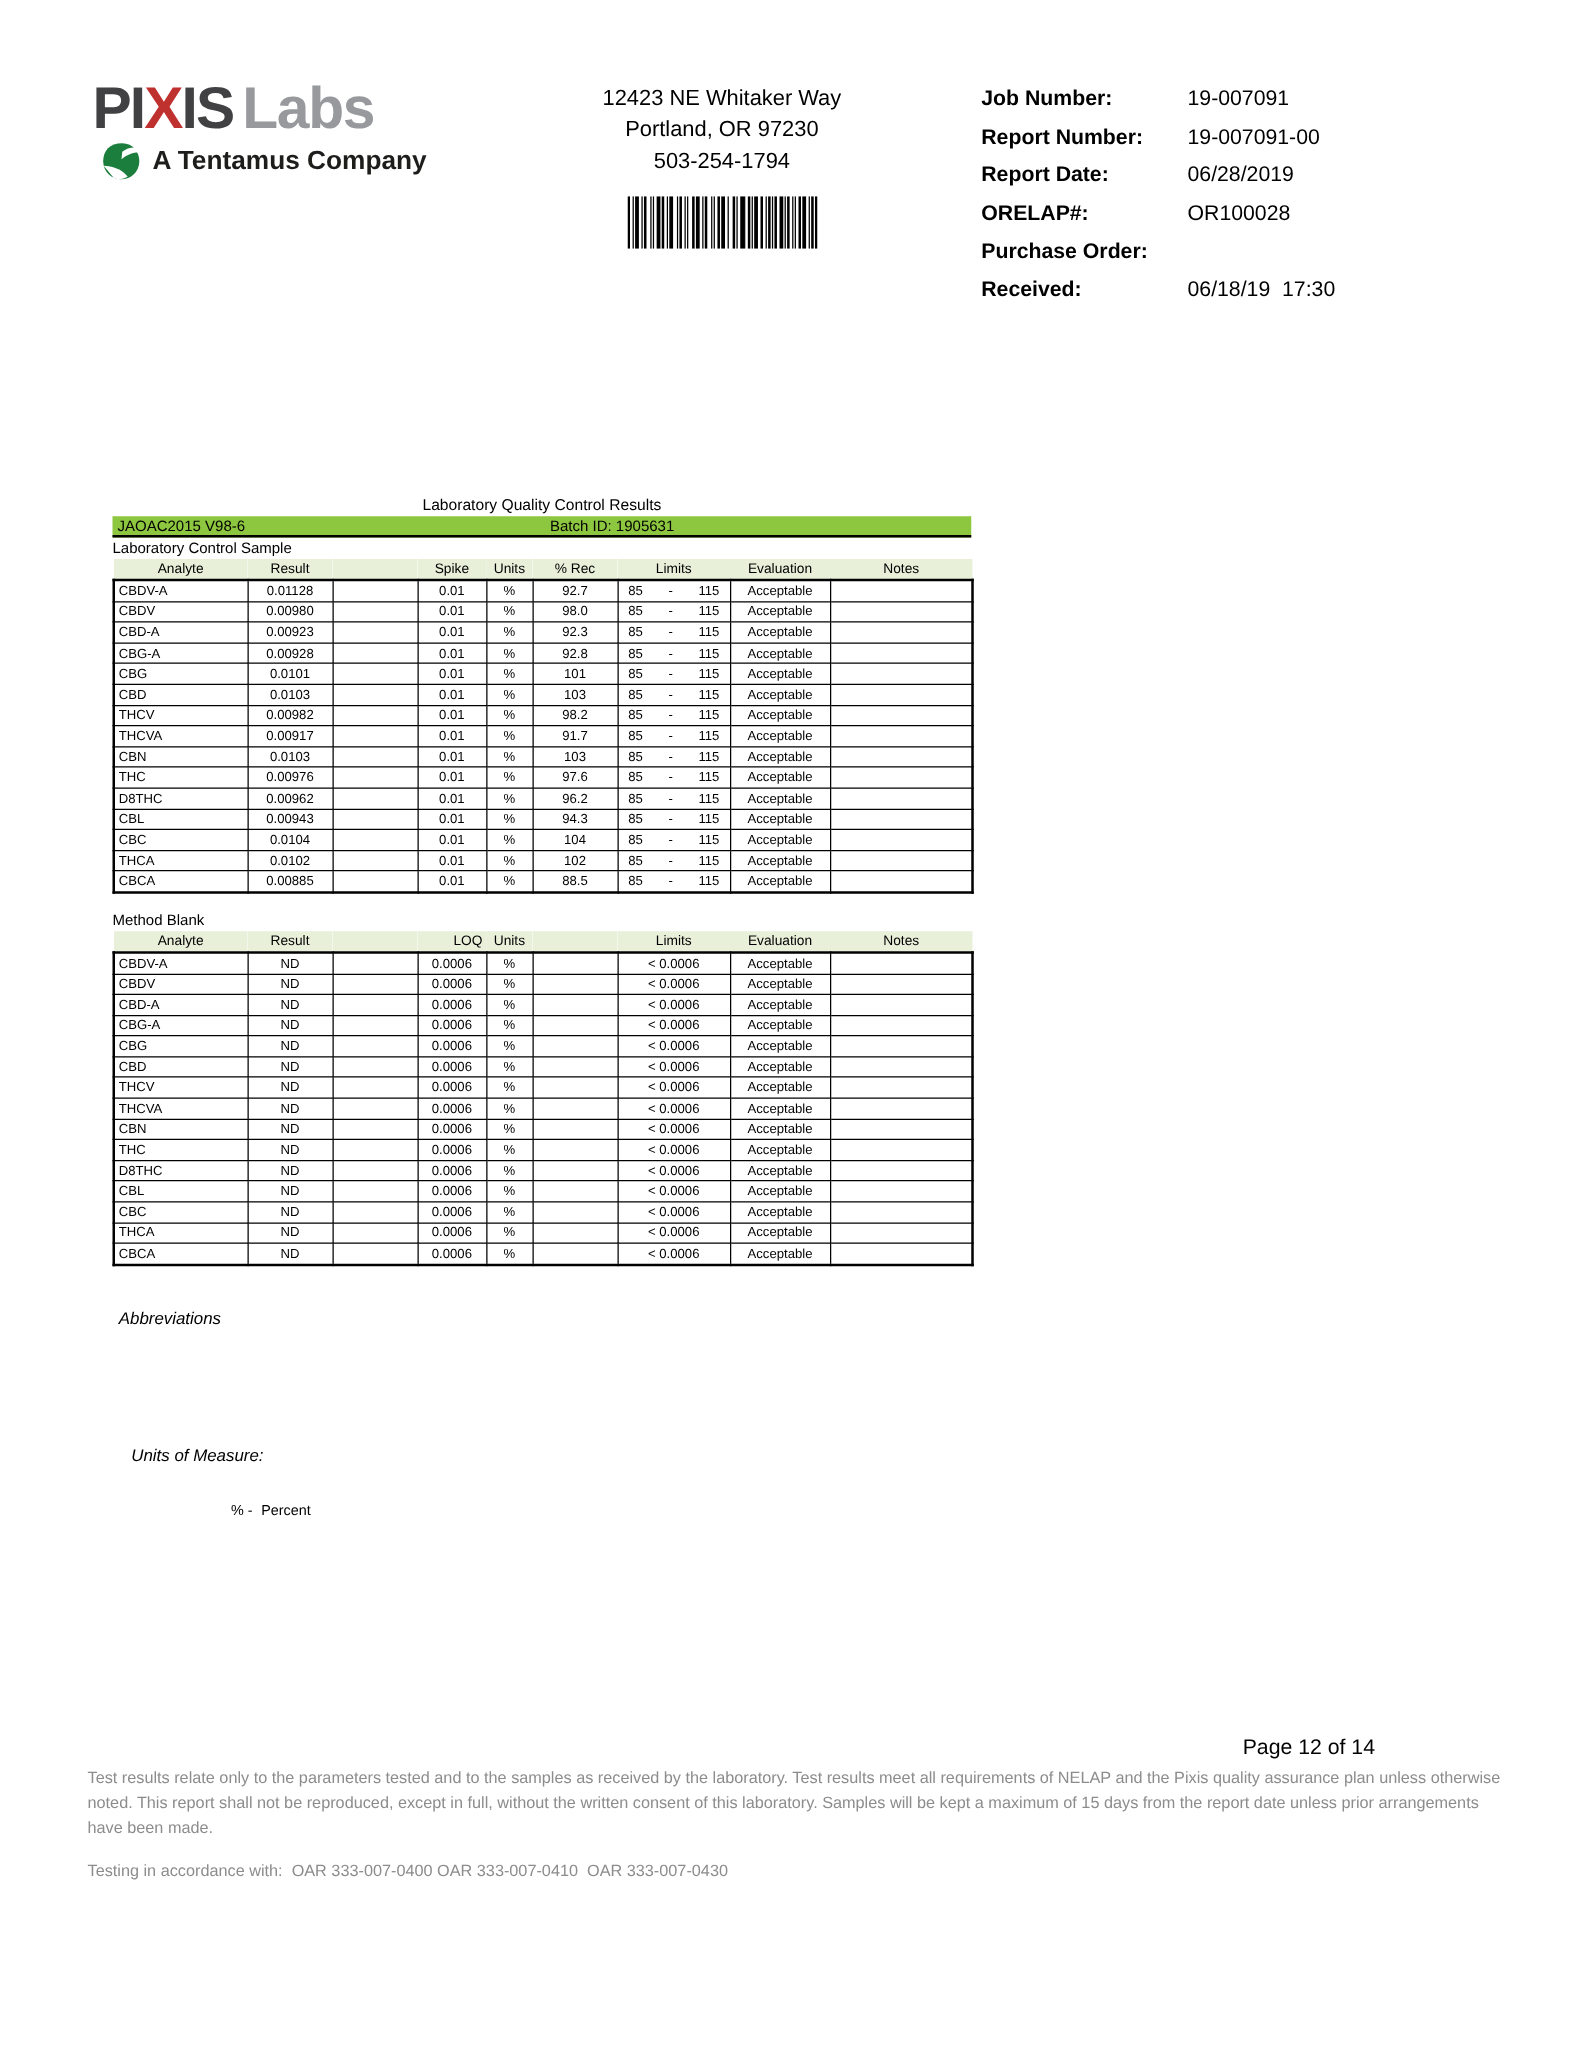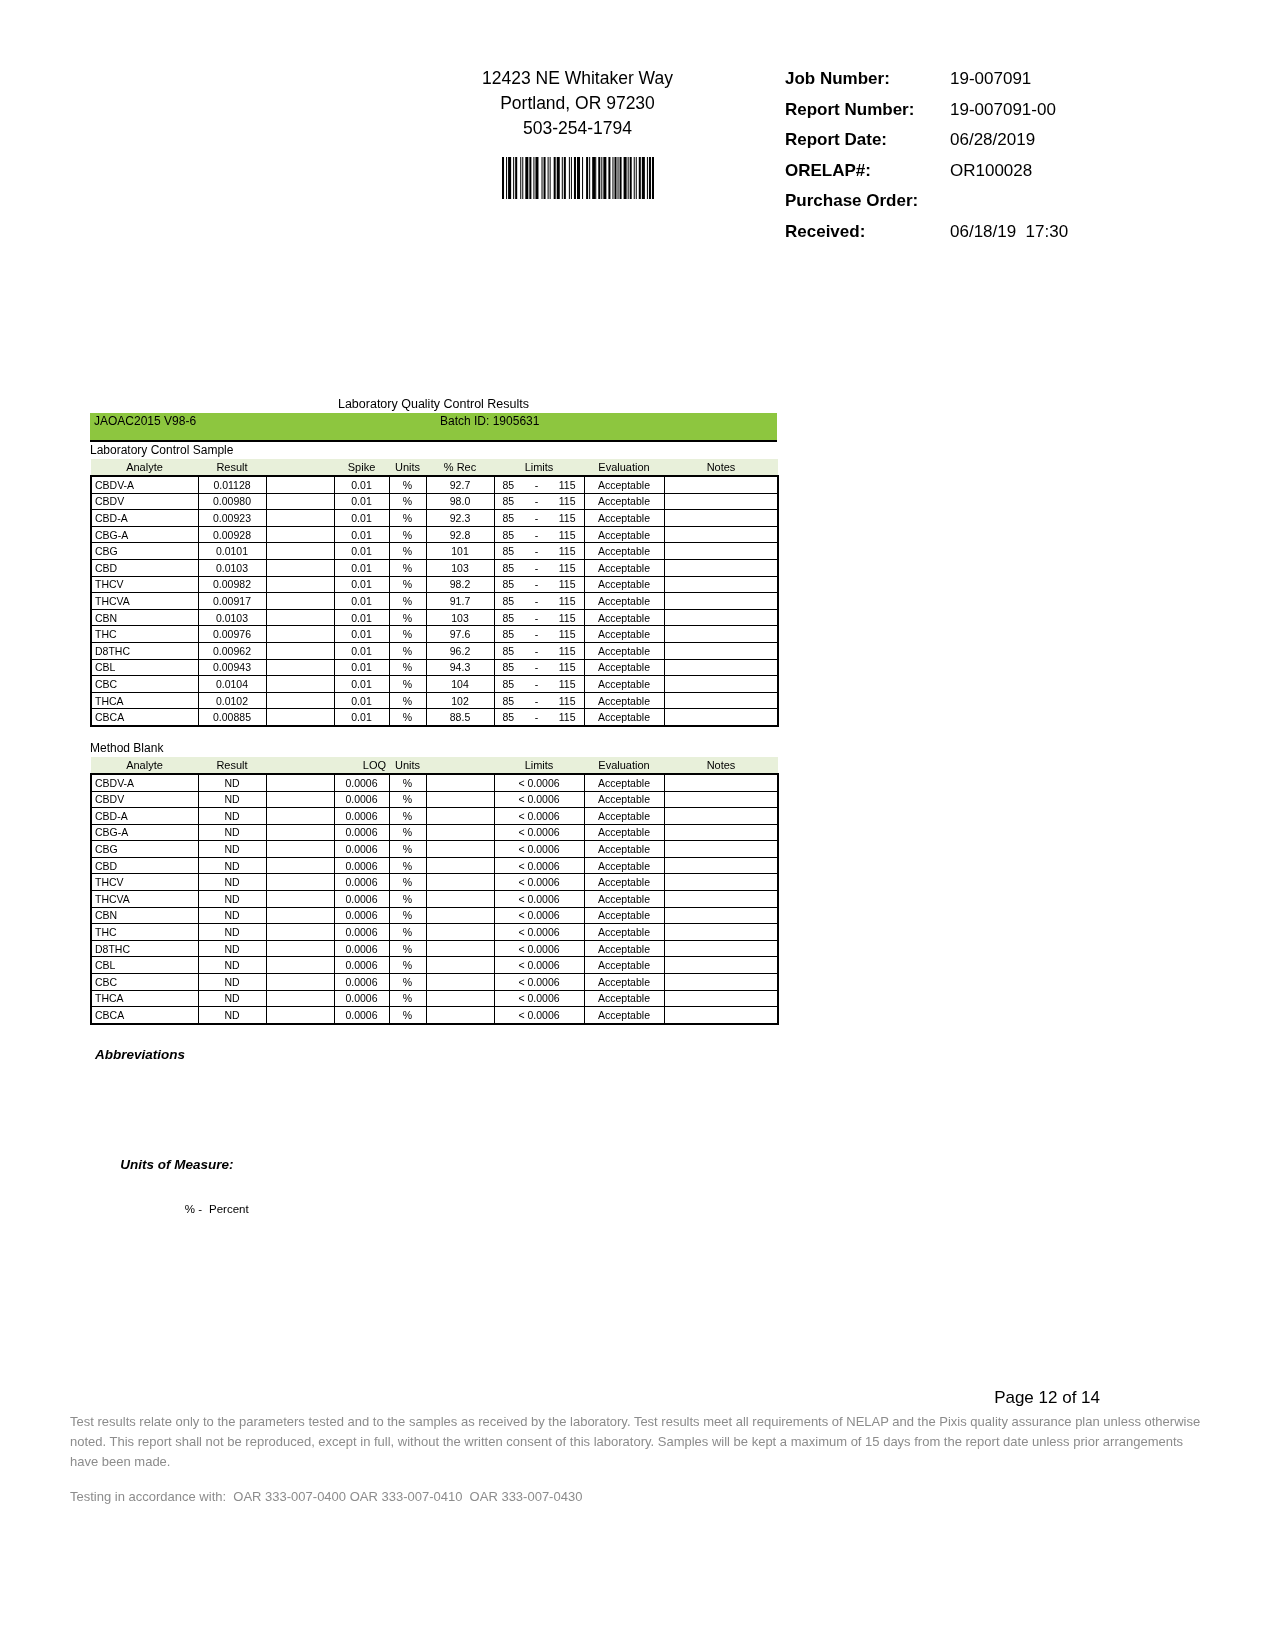--- a/index.html
+++ b/index.html
@@ -21,59 +21,72 @@
           column-gap:2px;row-gap:8px;font-size:17px;line-height:22.5px;}
   .flabel{font-weight:bold;}
   .fvalue{white-space:pre;}
 
   
   .notice{position:absolute;left:70px;top:258px;font-size:16.5px;color:var(--notice_red,#ec1c1c);}
 
   
   .qc{position:absolute;left:90px;top:395px;width:687px;}
   .qc-title{text-align:center;font-size:12.5px;height:18px;line-height:18px;}
-  .green-bar{height:29px;background:var(--green_bar,#8dc63f);border-bottom:2px solid #000;
+  .green-bar{height:17px;background:var(--green_bar,#8dc63f);border-bottom:2px solid #000;
              font-size:12px;line-height:17px;position:relative;padding-left:4px;box-sizing:border-box;}
   .green-bar .batch{position:absolute;left:350px;top:0;}
   .sec-label{font-size:12px;height:17px;line-height:17px;}
   .mb-label{margin-top:13px;}
 
   table.qct{border-collapse:collapse;table-layout:fixed;width:687px;}
   .qct th{background:var(--table_header_bg,#e8f0da);font-weight:normal;font-size:11px;height:16px;
           padding:0 3px;text-align:center;overflow:hidden;}
   .qct th.al{text-align:center;}
   .qct th.ar{text-align:right;}
   .qct tbody{border:2px solid #000;}
   .qct tbody td{border:1px solid #000;font-size:10.5px;height:15.6px;padding:0 3px;
                 text-align:center;overflow:hidden;white-space:nowrap;}
   .qct tbody td.al{text-align:left;}
   .limwrap{display:flex;justify-content:space-between;padding:0 5px;}
 
   
   .abbr{position:absolute;left:95px;top:1047px;}
   .uom{position:absolute;left:105px;top:1157px;}
-  .blk-title{font-size:13.5px;font-weight:bold;font-style:italic;text-align:center;}
+  .blk-title{font-size:13.5px;font-weight:normal;font-style:italic;}
   .blk-items{margin-top:27px;margin-left:63px;display:grid;grid-template-columns:34px auto;
              column-gap:7px;row-gap:5px;font-size:11.5px;line-height:13px;}
   .blk-items .a{text-align:right;white-space:nowrap;}
   .uom .blk-items{margin-top:31px;}
 
   
   .page-label{position:absolute;left:0;top:1388px;width:1100px;text-align:right;font-size:17px;}
   .pfooter{position:absolute;left:70px;top:1412px;width:1140px;color:var(--footer_gray,#8c8c8c);
            font-size:13px;line-height:1.55;}
   .pfooter .testing{margin-top:15px;white-space:pre-wrap;}
 
   .leaf{width:34px;height:34px;display:inline-block;}
 </style>
 </head>
 <body>
 
 <div id="page">
 
+  <div class="logo">
+    <div class="logo-line1"><span>PI</span><span class="x">X</span><span>IS</span><span class="labs">Labs</span></div>
+    <div class="logo-line2">
+      <span class="leaf">
+        <svg viewBox="0 0 40 40" width="34" height="34">
+          <path fill="#1c7e3c" d="M21 3c10 0 16 8 16 17 0 10-8 17-17 17S3 30 3 20 9 3 21 3z"></path>
+          <path fill="#fff" d="M3 22c6 1 13 4 18 9l3 4c-4 2-9 2-13 0l-8-13z" transform="rotate(-8 20 20)"></path>
+          <path fill="#fff" d="M20 18c6-6 12-8 17-8l-2-4c-5-1-11 1-15 5l0 7z" transform="rotate(6 20 20)"></path>
+        </svg>
+      </span>
+      <span class="tagline">A Tentamus Company</span>
+    </div>
+  </div>
 
   <div class="addr">
     <div>12423 NE Whitaker Way</div>
     <div>Portland, OR 97230</div>
     <div>503-254-1794</div>
     <svg class="barcode" viewBox="0 0 150 40" preserveAspectRatio="none">
       <g stroke="#000" fill="none">
         <path stroke-width="1" d="M4.5 0V40M11.5 0V40M18.5 0V40M20.5 0V40M31.5 0V40M39.5 0V40M45.5 0V40M47.5 0V40M59.5 0V40M66.5 0V40M68.5 0V40M79.5 0V40M86.5 0V40M92.5 0V40M98.5 0V40M109.5 0V40M114.5 0V40M124.5 0V40M130.5 0V40M132.5 0V40M143.5 0V40"></path>
         <path stroke-width="2" d="M1 0V40M14 0V40M28 0V40M42 0V40M52 0V40M62 0V40M72 0V40M84 0V40M96 0V40M106 0V40M112 0V40M117 0V40M127 0V40M136 0V40M146 0V40M149 0V40"></path>
         <path stroke-width="3" d="M7.5 0V40M24.5 0V40M34.5 0V40M55.5 0V40M75.5 0V40M90.5 0V40M101.5 0V40M121.5 0V40M139.5 0V40"></path>

